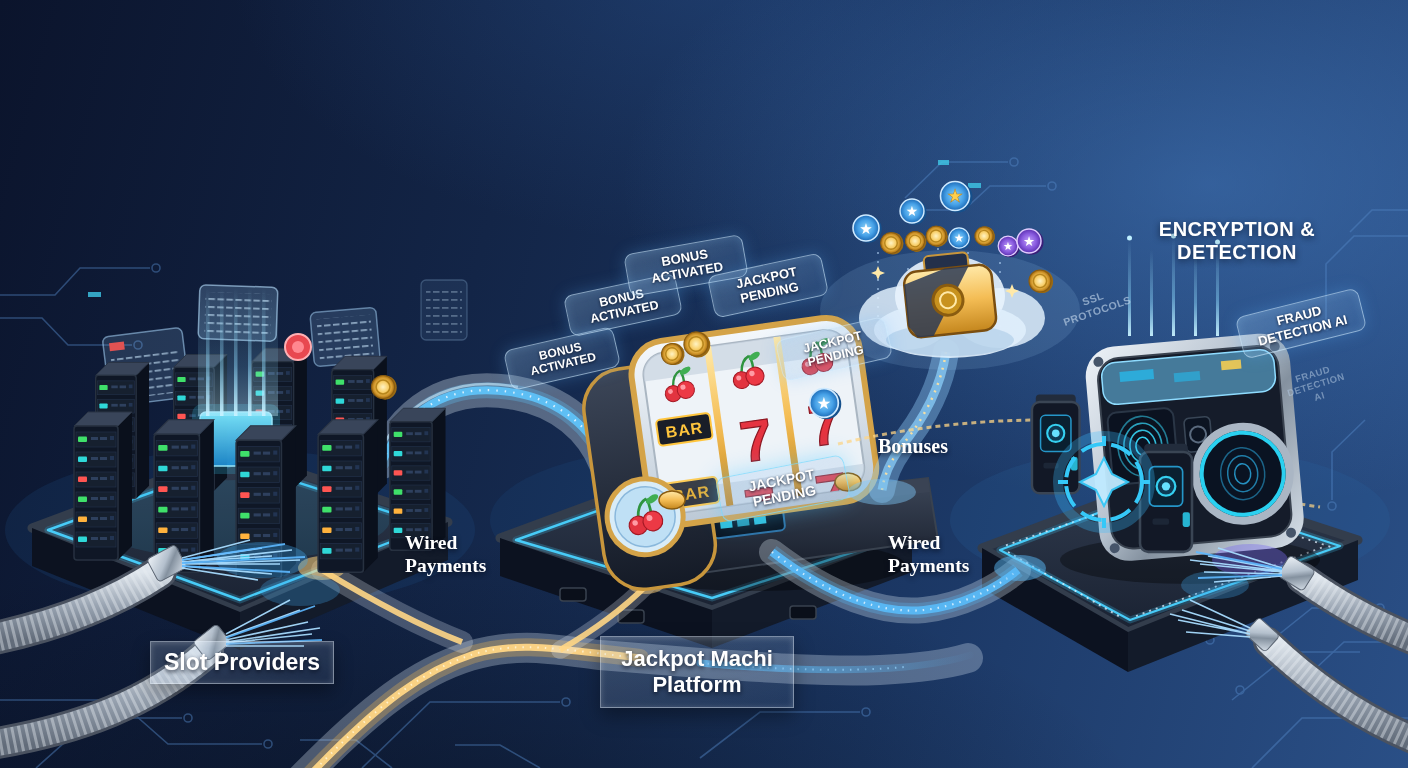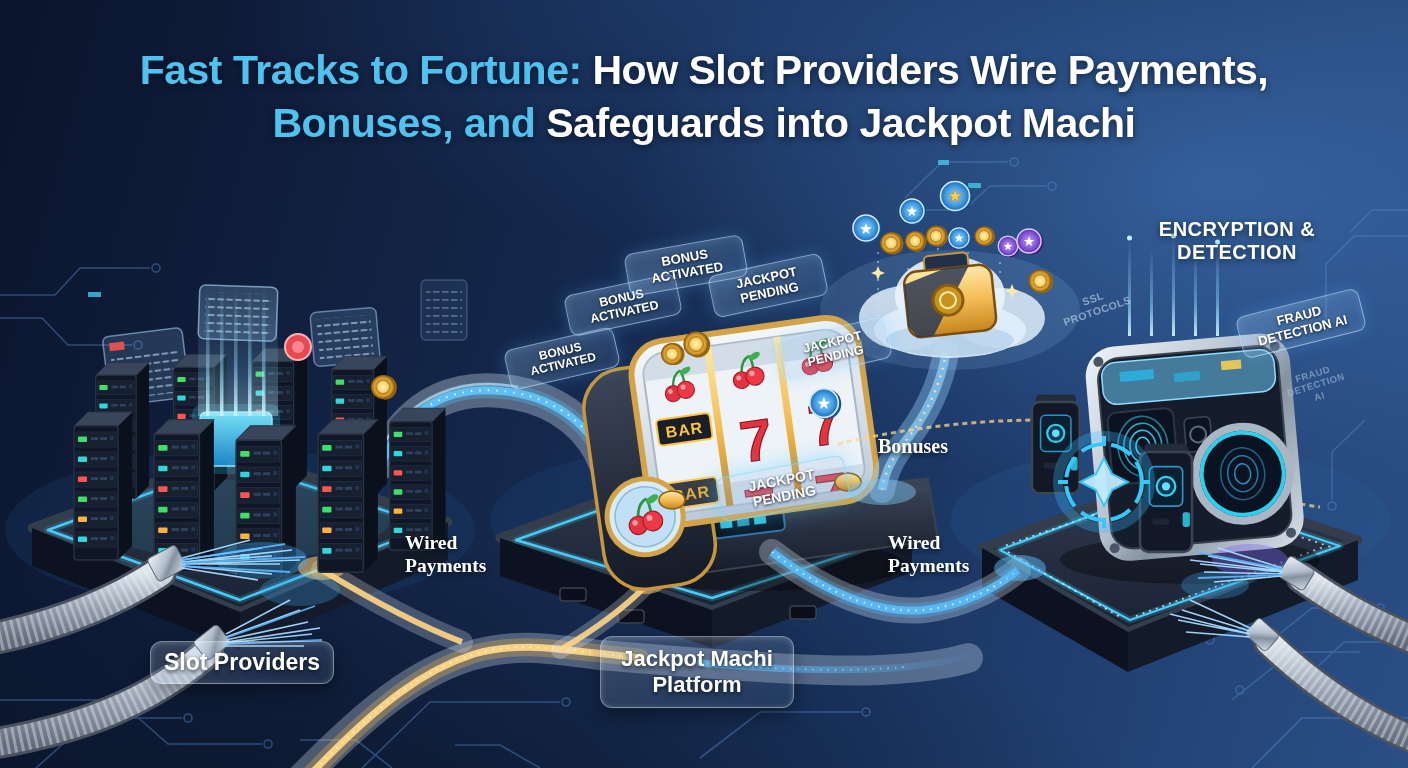--- a/index.html
+++ b/index.html
@@ -17,21 +17,21 @@
     text-shadow:0 2px 7px rgba(4,10,24,.65);}
   .t-acc{color:#4fc3f0;} .t-main{color:#ffffff;}
   .tag{position:absolute;z-index:6;text-align:center;padding:6px 9px;border-radius:9px;
     background:linear-gradient(155deg,rgba(160,205,245,.30),rgba(95,145,205,.14));
     border:1.5px solid rgba(205,235,255,.55);
     box-shadow:0 0 16px rgba(90,180,255,.25), inset 0 0 10px rgba(160,215,255,.18);
     color:#fff;font-weight:bold;text-transform:uppercase;line-height:1.12;
     text-shadow:0 1px 3px rgba(8,16,34,.9);}
   .tag div{white-space:nowrap;}
   .pill{position:absolute;z-index:6;display:flex;flex-direction:column;justify-content:center;
-    text-align:center;border-radius:12px;color:#fff;font-weight:bold;
+    text-align:center;border-radius:0;color:#fff;font-weight:bold;
     background:linear-gradient(160deg,rgba(185,208,232,.22),rgba(120,150,190,.12));
     border:1.5px solid rgba(240,248,255,.42);
     box-shadow:0 8px 18px rgba(0,0,0,.35), inset 0 1px 6px rgba(255,255,255,.22);
     text-shadow:0 2px 4px rgba(6,12,28,.8);line-height:1.2;}
   .flow{position:absolute;z-index:6;color:#fff;font-weight:bold;text-align:left;
     line-height:1.16;text-shadow:0 2px 5px rgba(5,12,28,.85);font-family:Liberation Serif, serif;}
   .heading{position:absolute;z-index:6;color:#fff;font-weight:bold;text-align:center;
     letter-spacing:.5px;line-height:1.16;text-shadow:0 2px 6px rgba(8,18,40,.7);}
   .wm{position:absolute;z-index:6;font-weight:bold;text-align:center;line-height:1.2;
     text-transform:uppercase;letter-spacing:.5px;}
@@ -502,24 +502,20 @@
     <use href="#badgeB" transform="translate(959,238) scale(.78)"></use>
     <use href="#coin3d" transform="translate(984,236) scale(.88) rotate(-8)"></use>
     <use href="#badgeP" transform="translate(1008,246) scale(.82)"></use>
     <use href="#badgeP" transform="translate(1029,241)"></use>
     <use href="#coin3d" transform="translate(1040,281) scale(1.05)"></use>
     <polygon points="878,266 880,271 885,273 880,275 878,280 876,275 871,273 876,271" fill="#ffe9a8"></polygon>
     <polygon points="1012,284 1014,289 1019,291 1014,293 1012,298 1010,293 1005,291 1010,289" fill="#ffe9a8"></polygon>
   </g>
 </svg>
 
-<div class="ovl title">
-  <div><span class="t-acc">Fast Tracks to Fortune: </span><span class="t-main">How Slot Providers Wire Payments,</span></div>
-  <div><span class="t-acc">Bonuses, and </span><span class="t-main">Safeguards into Jackpot Machi</span></div>
-</div>
 
 <div class="tag" style="left:506px;top:338px;width:92px;font-size:12px;transform:rotate(-13deg);">
   <div>BONUS</div>
   <div>ACTIVATED</div>
 </div>
 <div class="tag" style="left:566px;top:284px;width:94px;font-size:12.5px;transform:rotate(-12deg);">
   <div>BONUS</div>
   <div>ACTIVATED</div>
 </div>
 <div class="tag" style="left:626px;top:244px;width:100px;font-size:13px;transform:rotate(-10deg);">

